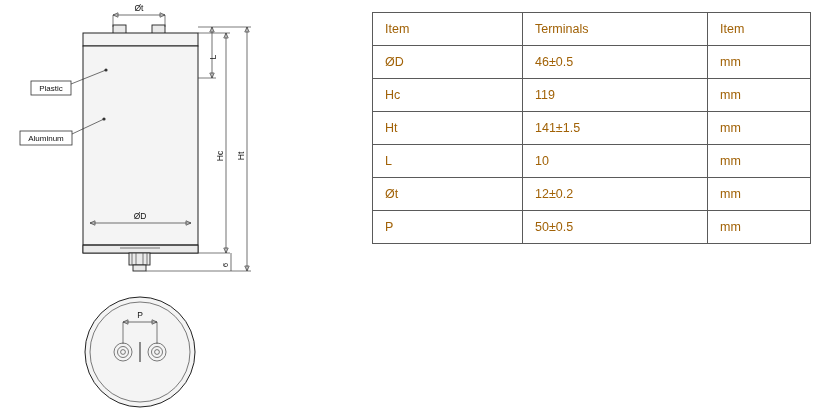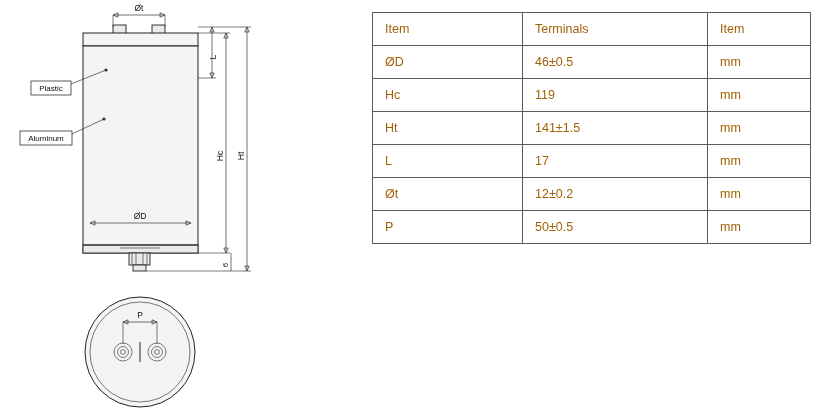--- a/index.html
+++ b/index.html
@@ -242,21 +242,21 @@
           <td>119</td>
           <td>mm</td>
         </tr>
         <tr>
           <td>Ht</td>
           <td>141±1.5</td>
           <td>mm</td>
         </tr>
         <tr>
           <td>L</td>
-          <td>17</td>
+          <td>10</td>
           <td>mm</td>
         </tr>
         <tr>
           <td>Øt</td>
           <td>12±0.2</td>
           <td>mm</td>
         </tr>
         <tr>
           <td>P</td>
           <td>50±0.5</td>

